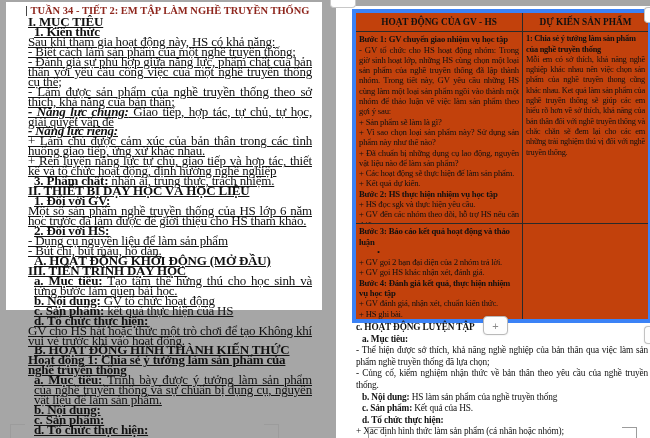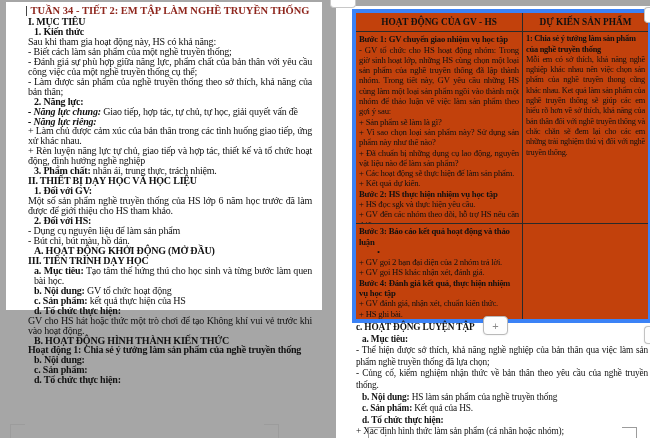--- a/index.html
+++ b/index.html
@@ -22,21 +22,21 @@
   }
   .cursor{position:absolute;left:20px;top:4px;width:1px;height:10px;background:#444;}
 
   .blk{margin:0;padding:0;text-align:justify;}
   .blk.h{font-weight:bold;text-align:left;}
   .blk .lead{font-weight:bold;}
   .blk.bi-lead .lead{font-style:italic;}
   .blk.i1{padding-left:6px;}
   .blk.i2{padding-left:18px;}
 
-  .left-text{width:284px;font-size:10px;line-height:9.95px;letter-spacing:-0.2px;}
+  .left-text{width:284px;font-size:13px;line-height:9.95px;letter-spacing:-0.2px;text-decoration:underline;}
 
   
   .doc-table{
     position:absolute;left:16px;top:3px;width:292px;
     border:4px solid #3b82f6;
     font-size:8.7px;line-height:10.3px;letter-spacing:-0.2px;
     background:#c2410c;
   }
   .thead{display:grid;grid-template-columns:167px 1fr;border-bottom:1px solid #2a2a2a;}
   .th{
@@ -93,41 +93,41 @@
 <div class="page" id="page-left">
   <div class="cursor"></div>
   <h1 class="title" style="color: rgb(142, 38, 29);">TUẦN 34 - TIẾT 2: EM TẬP LÀM NGHỀ TRUYỀN THỐNG</h1>
   <div class="left-text">
       <p class="blk h">I. MỤC TIÊU</p>
       <p class="blk h i1">1. Kiến thức</p>
       <p class="blk n">Sau khi tham gia hoạt động này, HS có khả năng:</p>
       <p class="blk n">- Biết cách làm sản phẩm của một nghề truyền thống;</p>
       <p class="blk n">- Đánh giá sự phù hợp giữa năng lực, phẩm chất của bản thân với yêu cầu công việc của một nghề truyền thống cụ thể;</p>
       <p class="blk n">- Làm được sản phẩm của nghề truyền thống theo sở thích, khả năng của bản thân;</p>
-      <p class="blk h i1">2. Năng lực:</p>
       <p class="blk bi-lead"><span class="lead">- Năng lực chung:</span> Giao tiếp, hợp tác, tự chủ, tự học, giải quyết vấn đề</p>
       <p class="blk bi-lead"><span class="lead">- Năng lực riêng:</span></p>
       <p class="blk n">+ Làm chủ được cảm xúc của bản thân trong các tình huống giao tiếp, ứng xử khác nhau.</p>
       <p class="blk n">+ Rèn luyện năng lực tự chủ, giao tiếp và hợp tác, thiết kế và tổ chức hoạt động, định hướng nghề nghiệp</p>
       <p class="blk b-lead i1"><span class="lead">3. Phẩm chất:</span> nhân ái, trung thực, trách nhiệm.</p>
       <p class="blk h">II. THIẾT BỊ DẠY HỌC VÀ HỌC LIỆU</p>
       <p class="blk h i1">1. Đối với GV:</p>
       <p class="blk n">Một số sản phẩm nghề truyền thống của HS lớp 6 năm học trước đã làm được để giới thiệu cho HS tham khảo.</p>
       <p class="blk h i1">2. Đối với HS:</p>
       <p class="blk n">- Dụng cụ nguyên liệu để làm sản phẩm</p>
       <p class="blk n">- Bút chì, bút màu, hồ dán.</p>
       <p class="blk h i1">A. HOẠT ĐỘNG KHỞI ĐỘNG (MỞ ĐẦU)</p>
       <p class="blk h">III. TIẾN TRÌNH DẠY HỌC</p>
       <p class="blk b-lead i1"><span class="lead">a. Mục tiêu:</span> Tạo tâm thế hứng thú cho học sinh và từng bước làm quen bài học.</p>
       <p class="blk b-lead i1"><span class="lead">b. Nội dung:</span> GV tổ chức hoạt động</p>
       <p class="blk b-lead i1"><span class="lead">c. Sản phẩm:</span> kết quả thực hiện của HS</p>
       <p class="blk h i1">d. Tổ chức thực hiện:</p>
       <p class="blk n">GV cho HS hát hoặc thức một trò chơi để tạo Không khí vui vẻ trước khi vào hoạt động.</p>
       <p class="blk h i1">B. HOẠT ĐỘNG HÌNH THÀNH KIẾN THỨC</p>
       <p class="blk h">Hoạt động 1: Chia sẻ ý tưởng làm sản phẩm của nghề truyền thống</p>
+      <p class="blk b-lead i1"><span class="lead">a. Mục tiêu:</span> Trình bày được ý tưởng làm sản phẩm của nghề truyền thống và sự chuẩn bị dụng cụ, nguyên vật liệu để làm sản phẩm.</p>
       <p class="blk h i1">b. Nội dung:</p>
       <p class="blk h i1">c. Sản phẩm:</p>
       <p class="blk h i1">d. Tổ chức thực hiện:</p>
     </div>
 </div>
 
 <div class="page" id="page-right">
   <div class="doc-table">
     <div class="thead">
       <div class="th">HOẠT ĐỘNG CỦA GV - HS</div>

